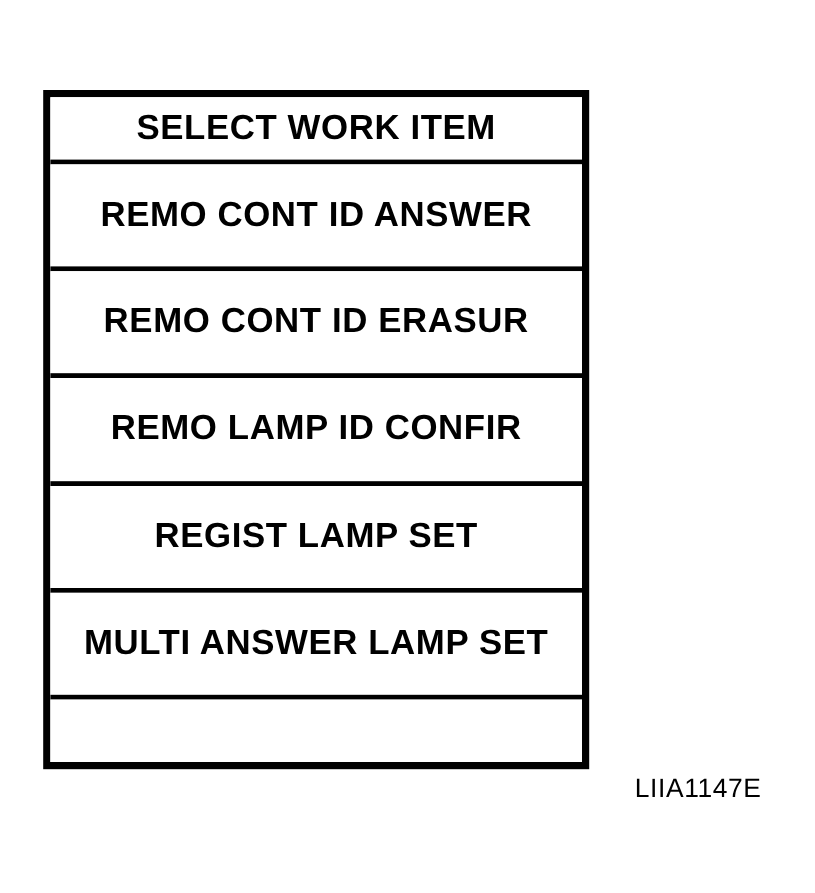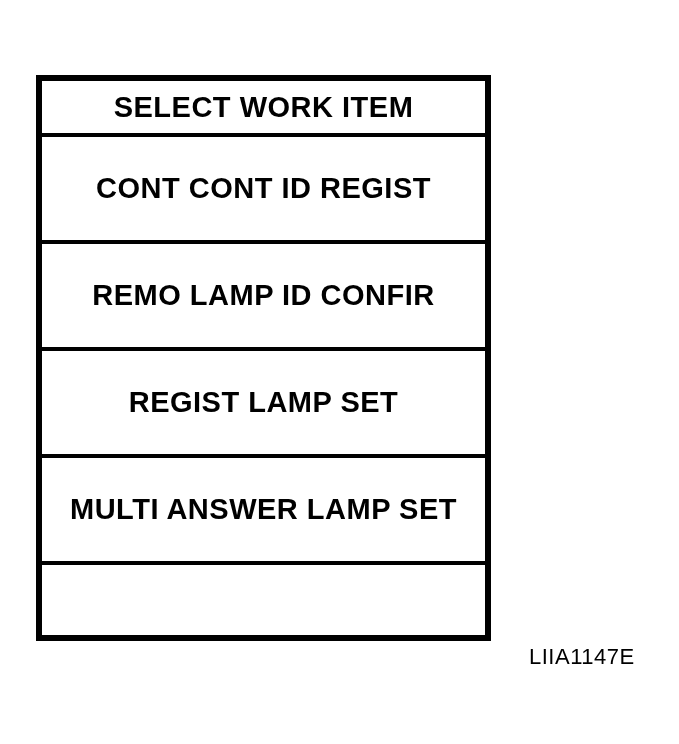--- a/index.html
+++ b/index.html
@@ -57,20 +57,21 @@
       letter-spacing: 0.5px;
       color: #000000;
       white-space: nowrap;
     }
   </style>
 </head>
 <body>
 
 <div class="menu-table">
   <div class="menu-row title-row">SELECT WORK ITEM</div>
-  <div class="menu-row">CONT CONT ID REGIST</div>
+  <div class="menu-row">REMO CONT ID ANSWER</div>
+  <div class="menu-row">REMO CONT ID ERASUR</div>
   <div class="menu-row">REMO LAMP ID CONFIR</div>
   <div class="menu-row">REGIST LAMP SET</div>
   <div class="menu-row">MULTI ANSWER LAMP SET</div>
   <div class="menu-row"></div>
 </div>
 
 <div class="figure-code">LIIA1147E</div>
 
 </body></html>

